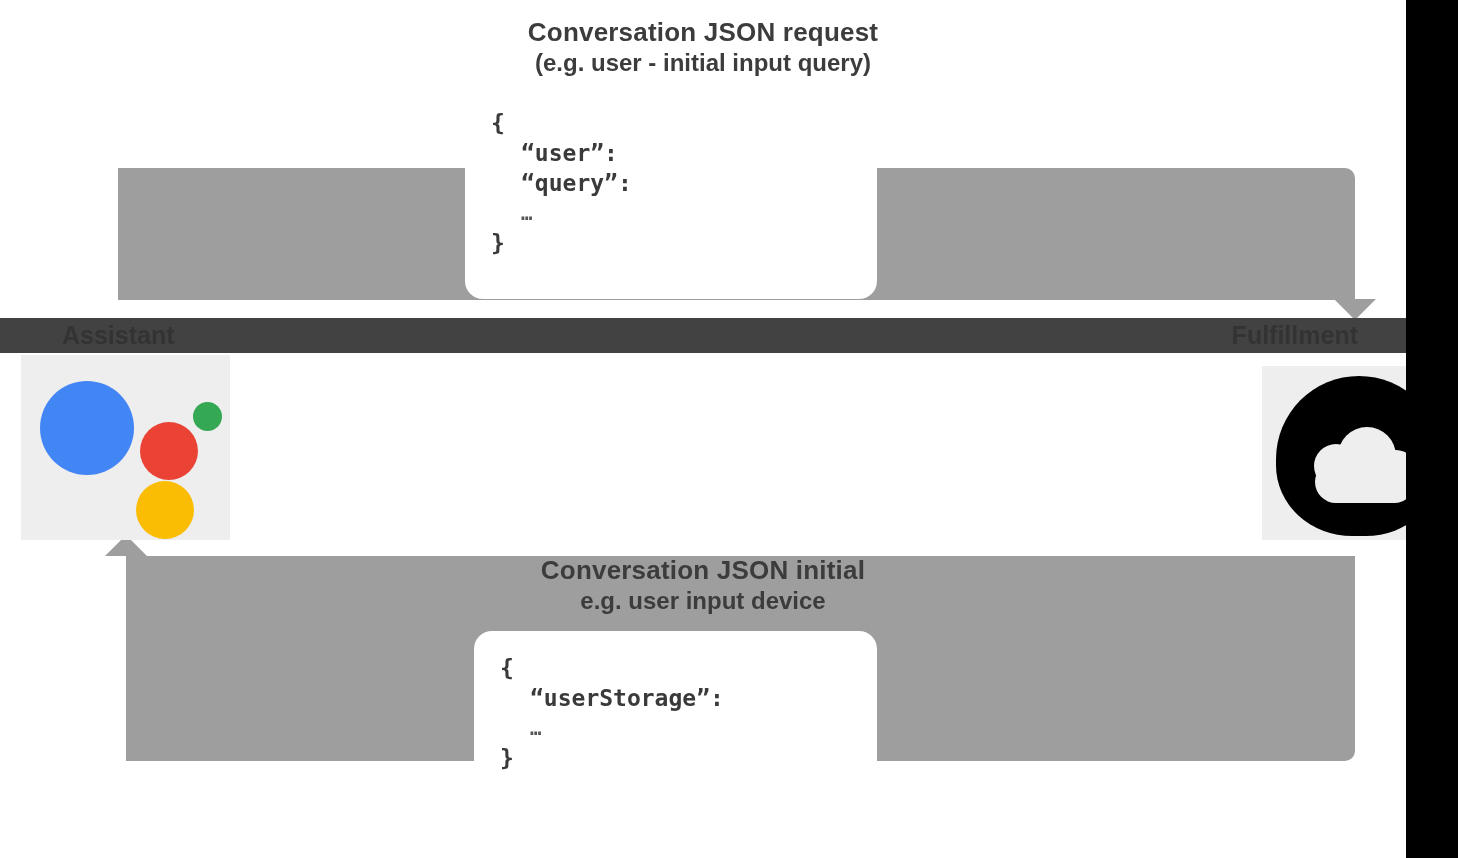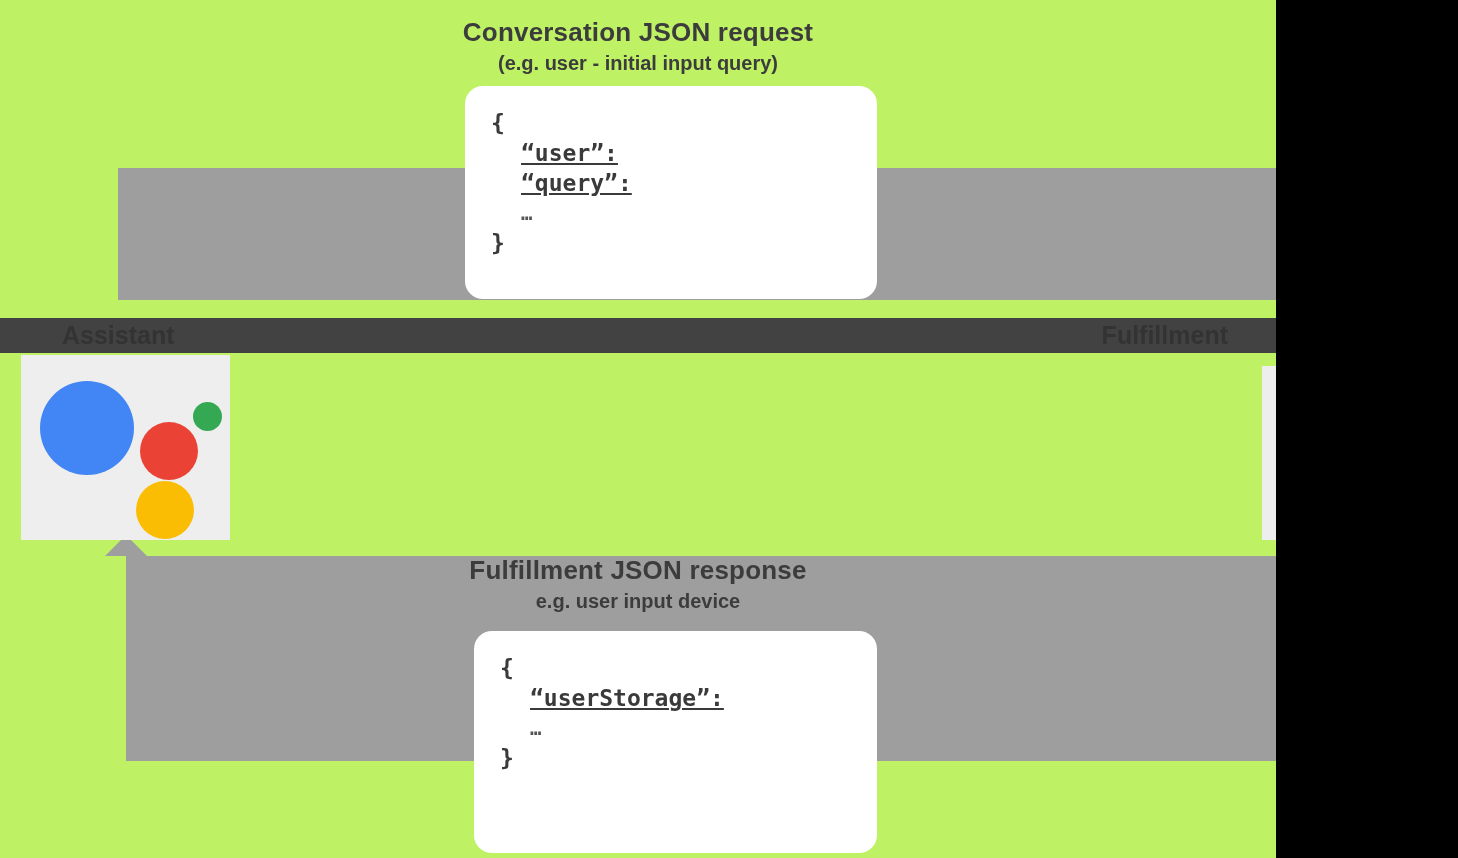--- a/index.html
+++ b/index.html
@@ -2,23 +2,23 @@
 <html><head>
 <meta charset="utf-8">
 <style>
   html, body {
     margin: 0;
     padding: 0;
     background: #000000;
   }
   #stage {
     position: relative;
-    width: 1276px;
+    width: 1406px;
     height: 858px;
-    background: #bef264;
+    background: #ffffff;
     overflow: hidden;
     font-family: "Liberation Sans", sans-serif;
   }
 
   
   .band {
     position: absolute;
     background: #9e9e9e;
   }
   #band-request {
@@ -139,21 +139,21 @@
     left: 0;
   }
   .caption-title {
     font-size: 26px;
     font-weight: 700;
     color: #3c3c3c;
     letter-spacing: 0.2px;
     line-height: 32px;
   }
   .caption-sub {
-    font-size: 20px;
+    font-size: 24px;
     font-weight: 700;
     color: #3c3c3c;
     line-height: 30px;
   }
   #caption-request  { top: 16px;  }
   #caption-response { top: 554px; }
 
   
   .json-card {
     position: absolute;
@@ -173,21 +173,21 @@
     width: 412px;
     height: 213px;
   }
   #card-response {
     left: 474px;
     top: 631px;
     width: 403px;
     height: 222px;
   }
   .json-line { white-space: pre; }
-  .json-indent { padding-left: 30px; text-decoration: underline; }
+  .json-indent { padding-left: 30px; }
   .json-ellipsis {
     padding-left: 30px;
     font-size: 19px;
     color: #555555;
     letter-spacing: 2px;
   }
 </style>
 </head>
 <body>
 
@@ -218,21 +218,21 @@
       <span class="cf-cloud-part" id="cf-puff-c"></span>
     </span>
   </div>
 
   <div class="caption-group" id="caption-request">
     <div class="caption-title">Conversation JSON request</div>
     <div class="caption-sub">(e.g. user - initial input query)</div>
   </div>
 
   <div class="caption-group" id="caption-response">
-    <div class="caption-title">Fulfillment JSON response</div>
+    <div class="caption-title">Conversation JSON initial</div>
     <div class="caption-sub">e.g. user input device</div>
   </div>
 
   <div class="json-card" id="card-request">
     <div class="json-line">{</div>
     <div class="json-line json-indent">“user”:</div>
     <div class="json-line json-indent">“query”:</div>
     <div class="json-line json-ellipsis">…</div>
     <div class="json-line">}</div>
   </div>

